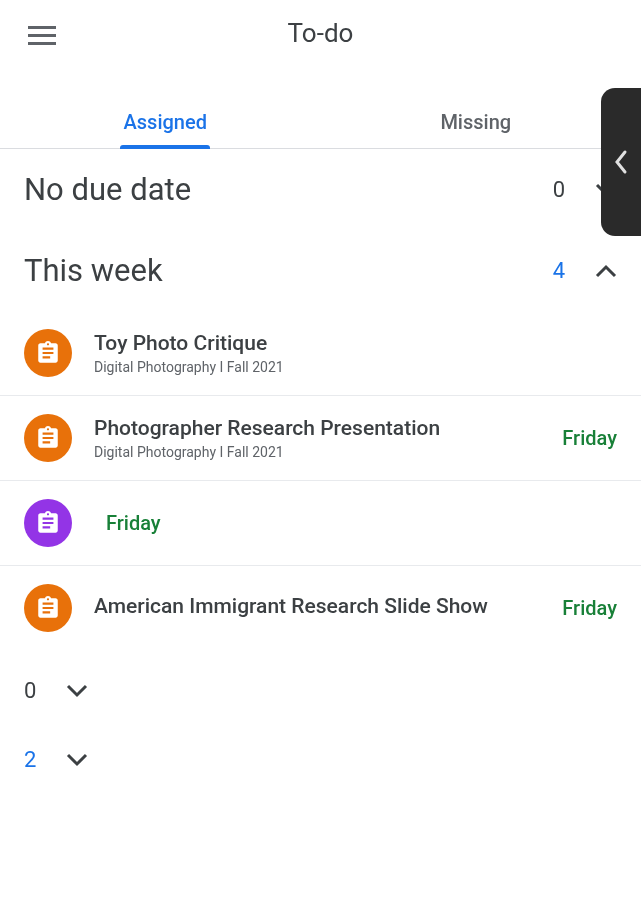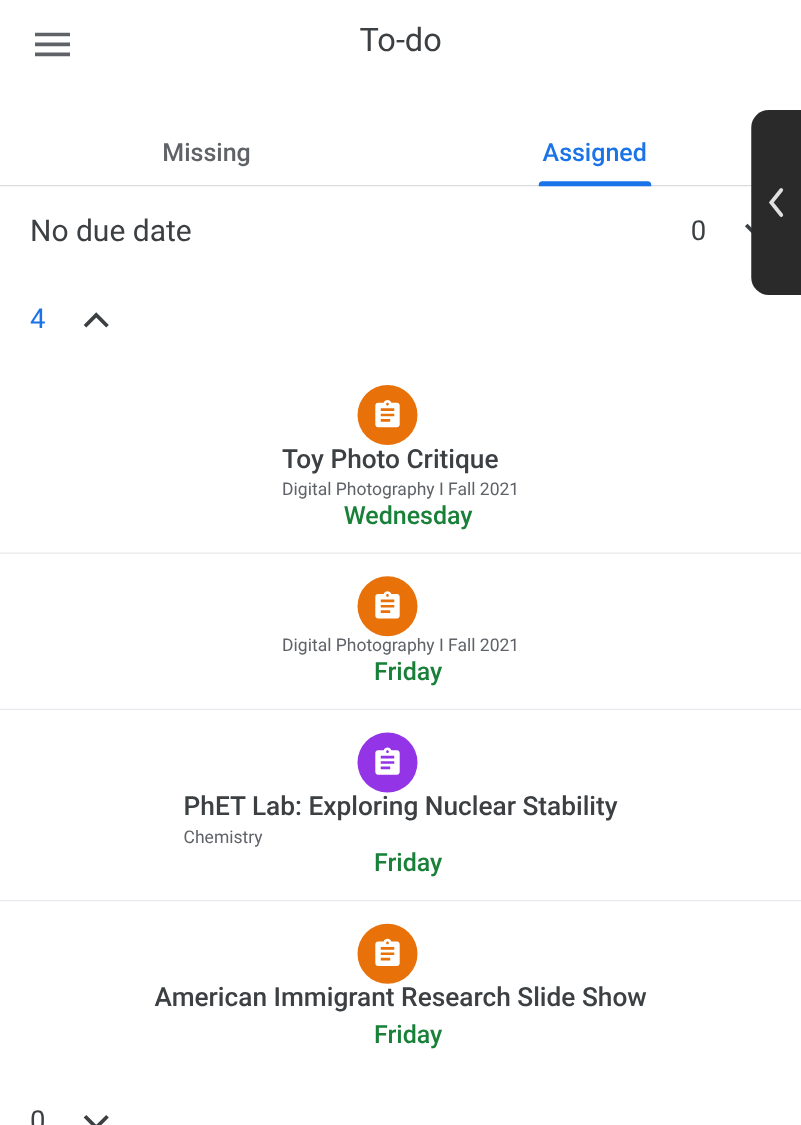--- a/index.html
+++ b/index.html
@@ -66,21 +66,21 @@
       border-radius: 3px 3px 0 0;
     }
     .section-header {
       display: flex;
       align-items: center;
       padding: 22px 24px;
       cursor: pointer;
     }
     .section-title {
       flex: 1;
-      font-size: 24px;
+      font-size: 31px;
       font-weight: 400;
       color: #3c4043;
     }
     .section-count {
       font-size: 22px;
       font-weight: 400;
       color: #3c4043;
       margin-right: 30px;
     }
     .section-count.blue {
@@ -90,21 +90,20 @@
       display: flex;
       align-items: center;
       justify-content: center;
     }
     .assignment {
       display: flex;
       align-items: center;
       padding: 18px 24px;
       border-bottom: 1px solid #e8eaed;
       cursor: pointer;
-      flex-direction: column;
     }
     .assignment:last-child {
       border-bottom: none;
     }
     .icon-circle {
       width: 48px;
       height: 48px;
       border-radius: 50%;
       display: flex;
       align-items: center;
@@ -160,78 +159,75 @@
     <svg width="28" height="20" viewBox="0 0 28 20">
         <rect y="0" width="28" height="3" fill="#5f6368"></rect>
         <rect y="8" width="28" height="3" fill="#5f6368"></rect>
         <rect y="16" width="28" height="3" fill="#5f6368"></rect>
       </svg>
   </div>
   <div class="title">To-do</div>
 </div>
 
 <div class="tabs">
+  <div class="tab active">Assigned</div>
   <div class="tab">Missing</div>
-  <div class="tab active">Assigned</div>
 </div>
 
 <div class="section-header">
   <div class="section-title">No due date</div>
   <div class="section-count">0</div>
   <div class="chevron">
     <svg width="22" height="14" viewBox="0 0 22 14">
         <polyline points="2,2 11,11 20,2" fill="none" stroke="#3c4043" stroke-width="3"></polyline>
       </svg>
   </div>
 </div>
 
 <div class="section-header">
+  <div class="section-title">This week</div>
   <div class="section-count blue">4</div>
   <div class="chevron">
     <svg width="22" height="14" viewBox="0 0 22 14">
         <polyline points="2,12 11,3 20,12" fill="none" stroke="#3c4043" stroke-width="3"></polyline>
       </svg>
   </div>
 </div>
 
 <div class="assignments-list">
   <div class="assignment">
     <div class="icon-circle orange">
       <svg width="26" height="26" viewBox="0 0 24 24" fill="#fff">
           <path d="M19 3h-4.18C14.4 1.84 13.3 1 12 1s-2.4.84-2.82 2H5c-1.1 0-2 .9-2 2v14c0 1.1.9 2 2 2h14c1.1 0 2-.9 2-2V5c0-1.1-.9-2-2-2zm-7 0c.55 0 1 .45 1 1s-.45 1-1 1-1-.45-1-1 .45-1 1-1zM7 7h10v2H7zm0 4h10v2H7zm0 4h7v2H7z"></path>
         </svg>
     </div>
     <div class="assignment-text">
       <div class="assignment-title">Toy Photo Critique</div>
       <div class="assignment-class">Digital Photography I Fall 2021</div>
     </div>
-    <div class="due-label">Wednesday</div>
   </div>
 
   <div class="assignment">
     <div class="icon-circle orange">
       <svg width="26" height="26" viewBox="0 0 24 24" fill="#fff">
           <path d="M19 3h-4.18C14.4 1.84 13.3 1 12 1s-2.4.84-2.82 2H5c-1.1 0-2 .9-2 2v14c0 1.1.9 2 2 2h14c1.1 0 2-.9 2-2V5c0-1.1-.9-2-2-2zm-7 0c.55 0 1 .45 1 1s-.45 1-1 1-1-.45-1-1 .45-1 1-1zM7 7h10v2H7zm0 4h10v2H7zm0 4h7v2H7z"></path>
         </svg>
     </div>
     <div class="assignment-text">
+      <div class="assignment-title">Photographer Research Presentation</div>
       <div class="assignment-class">Digital Photography I Fall 2021</div>
     </div>
     <div class="due-label">Friday</div>
   </div>
 
   <div class="assignment">
     <div class="icon-circle purple">
       <svg width="26" height="26" viewBox="0 0 24 24" fill="#fff">
           <path d="M19 3h-4.18C14.4 1.84 13.3 1 12 1s-2.4.84-2.82 2H5c-1.1 0-2 .9-2 2v14c0 1.1.9 2 2 2h14c1.1 0 2-.9 2-2V5c0-1.1-.9-2-2-2zm-7 0c.55 0 1 .45 1 1s-.45 1-1 1-1-.45-1-1 .45-1 1-1zM7 7h10v2H7zm0 4h10v2H7zm0 4h7v2H7z"></path>
         </svg>
-    </div>
-    <div class="assignment-text">
-      <div class="assignment-title">PhET Lab: Exploring Nuclear Stability</div>
-      <div class="assignment-class">Chemistry</div>
     </div>
     <div class="due-label">Friday</div>
   </div>
 
   <div class="assignment">
     <div class="icon-circle orange">
       <svg width="26" height="26" viewBox="0 0 24 24" fill="#fff">
           <path d="M19 3h-4.18C14.4 1.84 13.3 1 12 1s-2.4.84-2.82 2H5c-1.1 0-2 .9-2 2v14c0 1.1.9 2 2 2h14c1.1 0 2-.9 2-2V5c0-1.1-.9-2-2-2zm-7 0c.55 0 1 .45 1 1s-.45 1-1 1-1-.45-1-1 .45-1 1-1zM7 7h10v2H7zm0 4h10v2H7zm0 4h7v2H7z"></path>
         </svg>
     </div>

